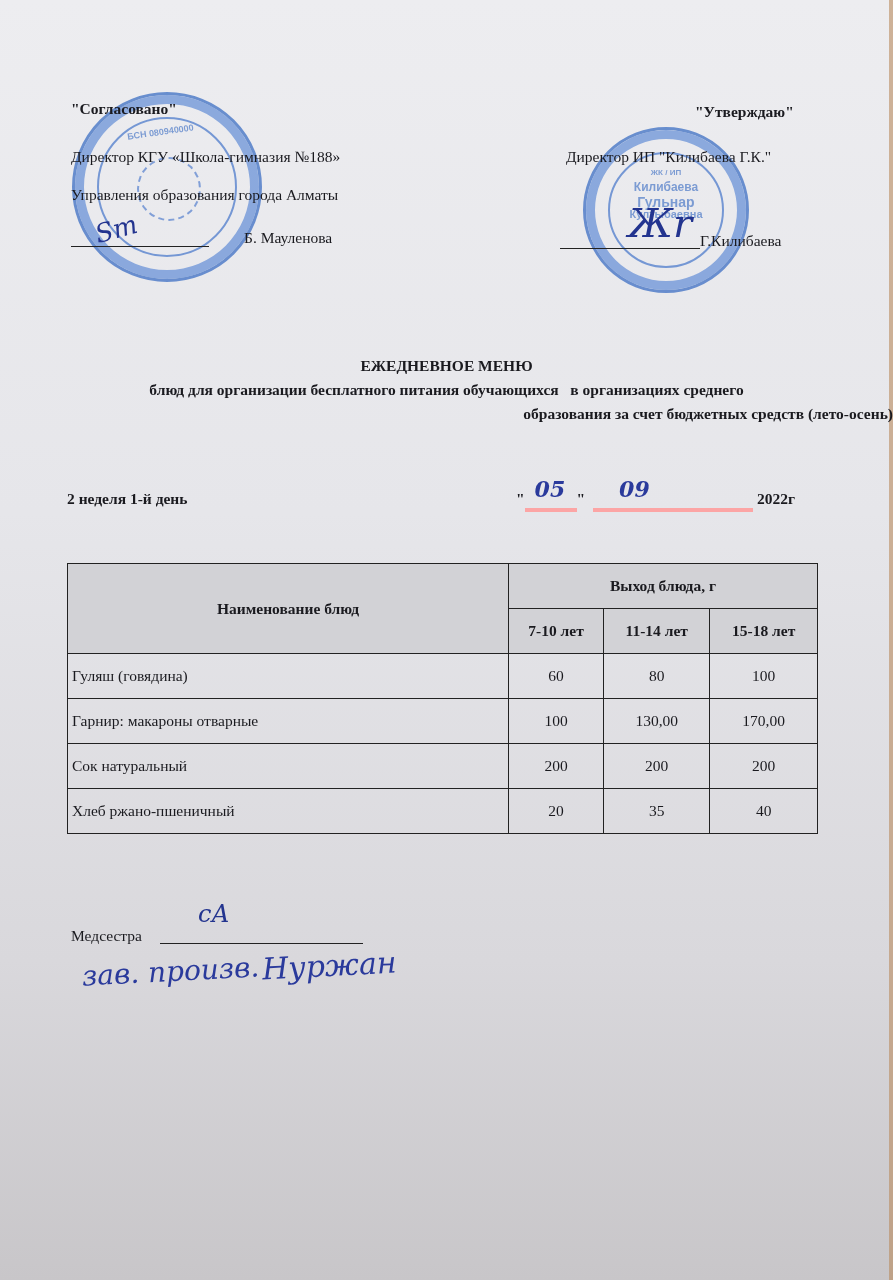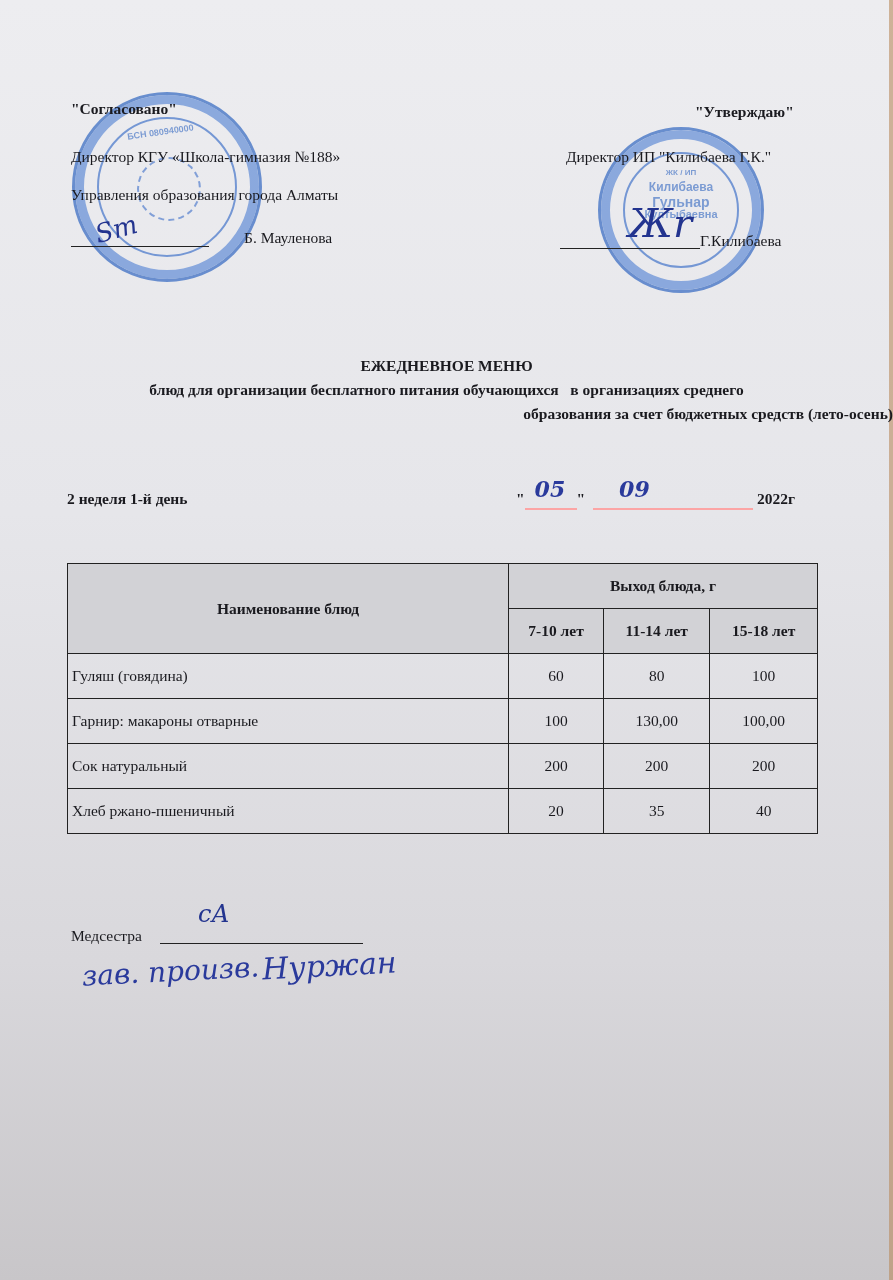--- a/index.html
+++ b/index.html
@@ -14,21 +14,21 @@
   .b { font-weight:bold; }
   .stamp {
     position:absolute; border-radius:50%; border:3px solid #3d6fc4; opacity:.75;
     box-shadow: inset 0 0 0 6px rgba(255,255,255,0), inset 0 0 0 9px #6b93d8;
   }
   .stamp .inner {
     position:absolute; border-radius:50%; border:2px solid #4e7ccc; inset:22px;
   }
   .stamp-txt { position:absolute; color:#3d6fc4; font-family:"Liberation Sans", sans-serif; font-weight:bold; text-align:center; opacity:.85; }
   .sig { position:absolute; color:#23348f; font-family:"DejaVu Serif", serif; font-style:italic; }
-  .uline { display:inline-block; border-bottom:2px solid #fca5a5; }
+  .uline { display:inline-block; border-bottom:4px solid #fca5a5; }
   table.menu {
     position:absolute; left:67px; top:563px; width:751px; border-collapse:collapse;
     font-family:"Liberation Serif", serif; font-size:15.5px;
   }
   table.menu td, table.menu th { border:1.5px solid #222; height:42px; }
   table.menu th { background:#d2d2d6; font-weight:bold; }
   table.menu td.name { text-align:left; padding-left:4px; }
   table.menu td.num { text-align:center; }
   .hand { position:absolute; color:#2a3a9c; font-family:"DejaVu Serif", serif; font-style:italic; }
 </style>
@@ -36,21 +36,21 @@
 <body>
 
 <div class="edge-r"></div>
 
 <div class="stamp" style="left:72px; top:92px; width:184px; height:184px;">
   <div class="inner"></div>
   <div class="stamp-txt" style="left:52px; top:32px; font-size:9px; transform:rotate(-8deg);">БСН 080940000</div>
   <div style="position:absolute; left:62px; top:62px; width:60px; height:60px; border-radius:50%; border:2px dashed #5e86d0;"></div>
 </div>
 
-<div class="stamp" style="left:598px; top:127px; width:160px; height:160px;text-decoration:underline;">
+<div class="stamp" style="left:583px; top:127px; width:160px; height:160px;text-decoration:underline;">
   <div class="inner"></div>
   <div class="stamp-txt" style="left:0; right:0; top:38px; font-size:8px;">ЖК / ИП</div>
   <div class="stamp-txt" style="left:0; right:0; top:50px; font-size:12px;">Килибаева</div>
   <div class="stamp-txt" style="left:0; right:0; top:64px; font-size:14px;">Гульнар</div>
   <div class="stamp-txt" style="left:0; right:0; top:78px; font-size:11px;">Култыбаевна</div>
 </div>
 
 <div class="abs t b" style="left:71px; top:100px;">"Согласовано"</div>
 <div class="abs t" style="left:71px; top:148px;">Директор КГУ «Школа-гимназия №188»</div>
 <div class="abs t" style="left:71px; top:186px;">Управления образования города Алматы</div>
@@ -89,21 +89,21 @@
   <tr>
     <td class="name">Гуляш (говядина)</td>
     <td class="num">60</td>
     <td class="num">80</td>
     <td class="num">100</td>
   </tr>
   <tr>
     <td class="name">Гарнир: макароны отварные</td>
     <td class="num">100</td>
     <td class="num">130,00</td>
-    <td class="num">100,00</td>
+    <td class="num">170,00</td>
   </tr>
   <tr>
     <td class="name">Сок натуральный</td>
     <td class="num">200</td>
     <td class="num">200</td>
     <td class="num">200</td>
   </tr>
   <tr>
     <td class="name">Хлеб ржано-пшеничный</td>
     <td class="num">20</td>

